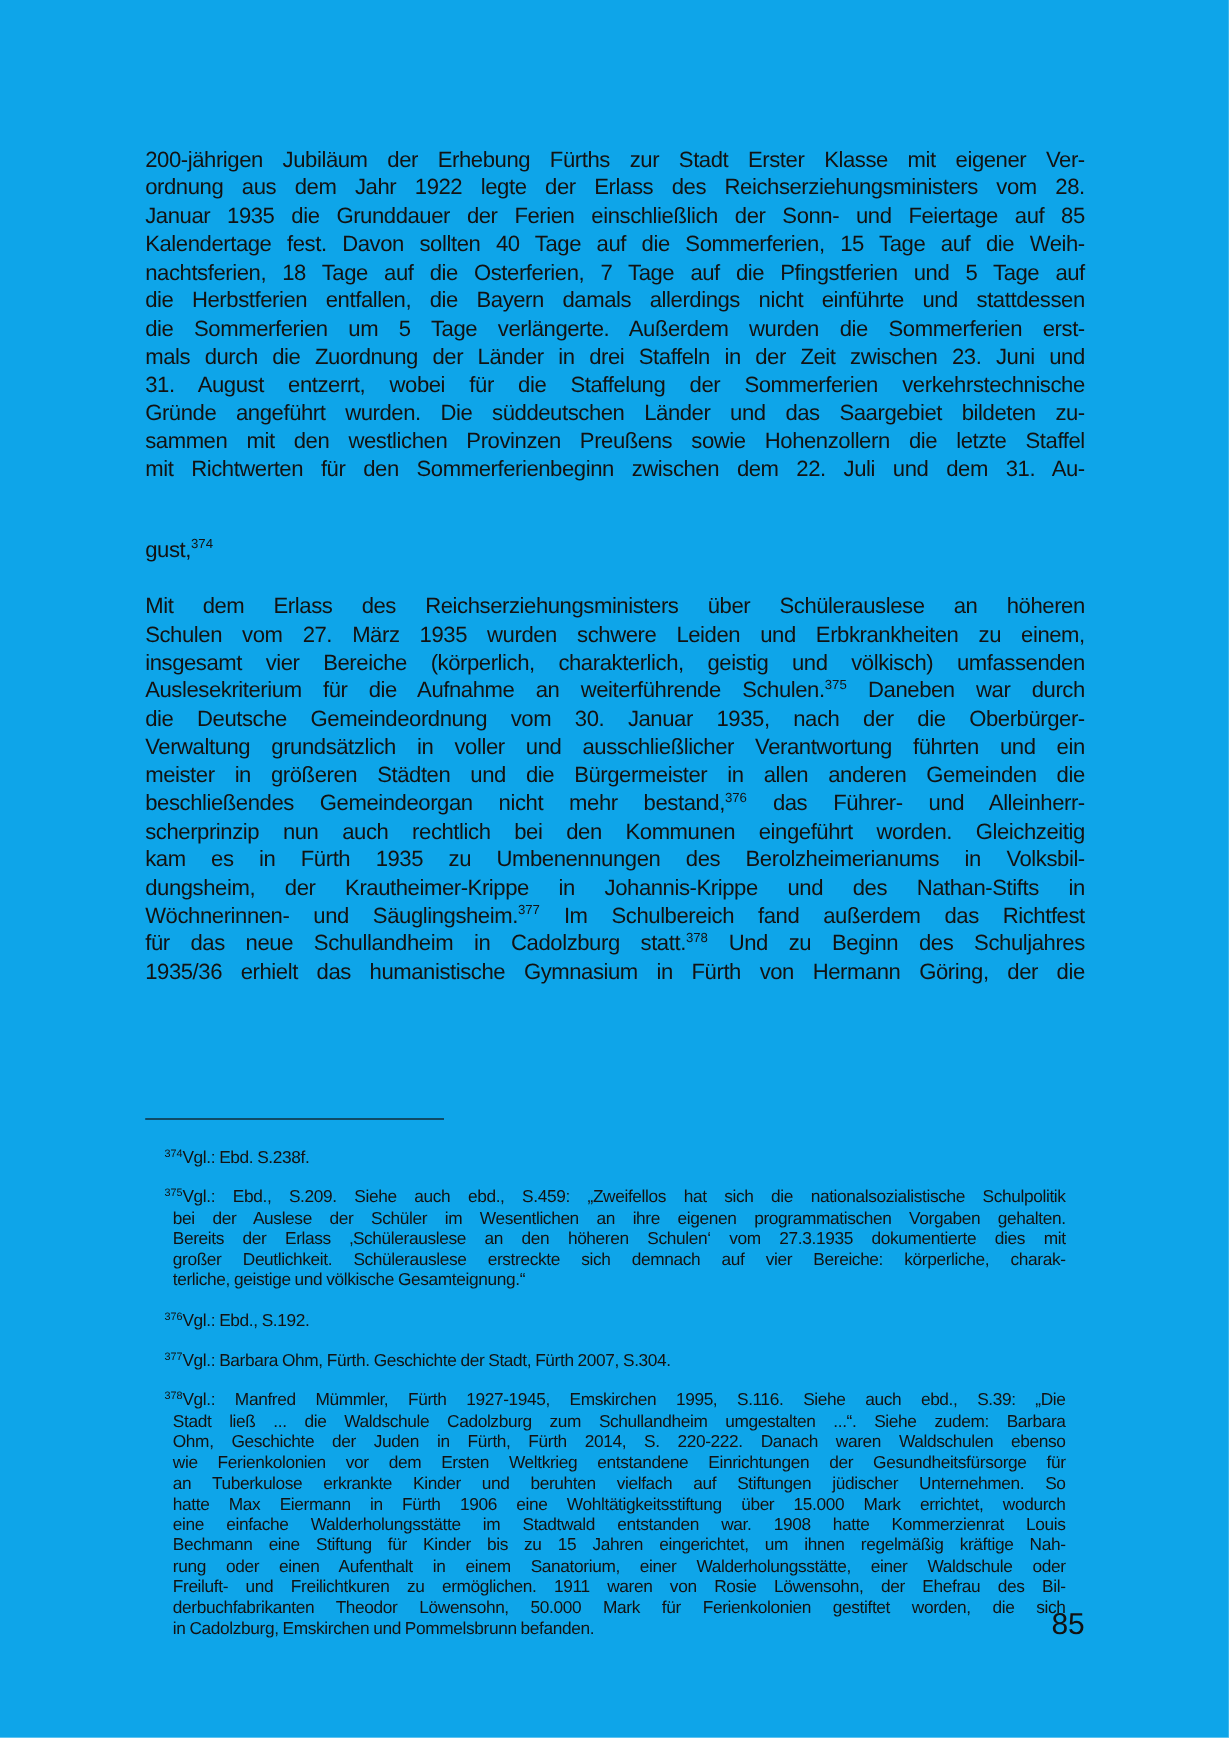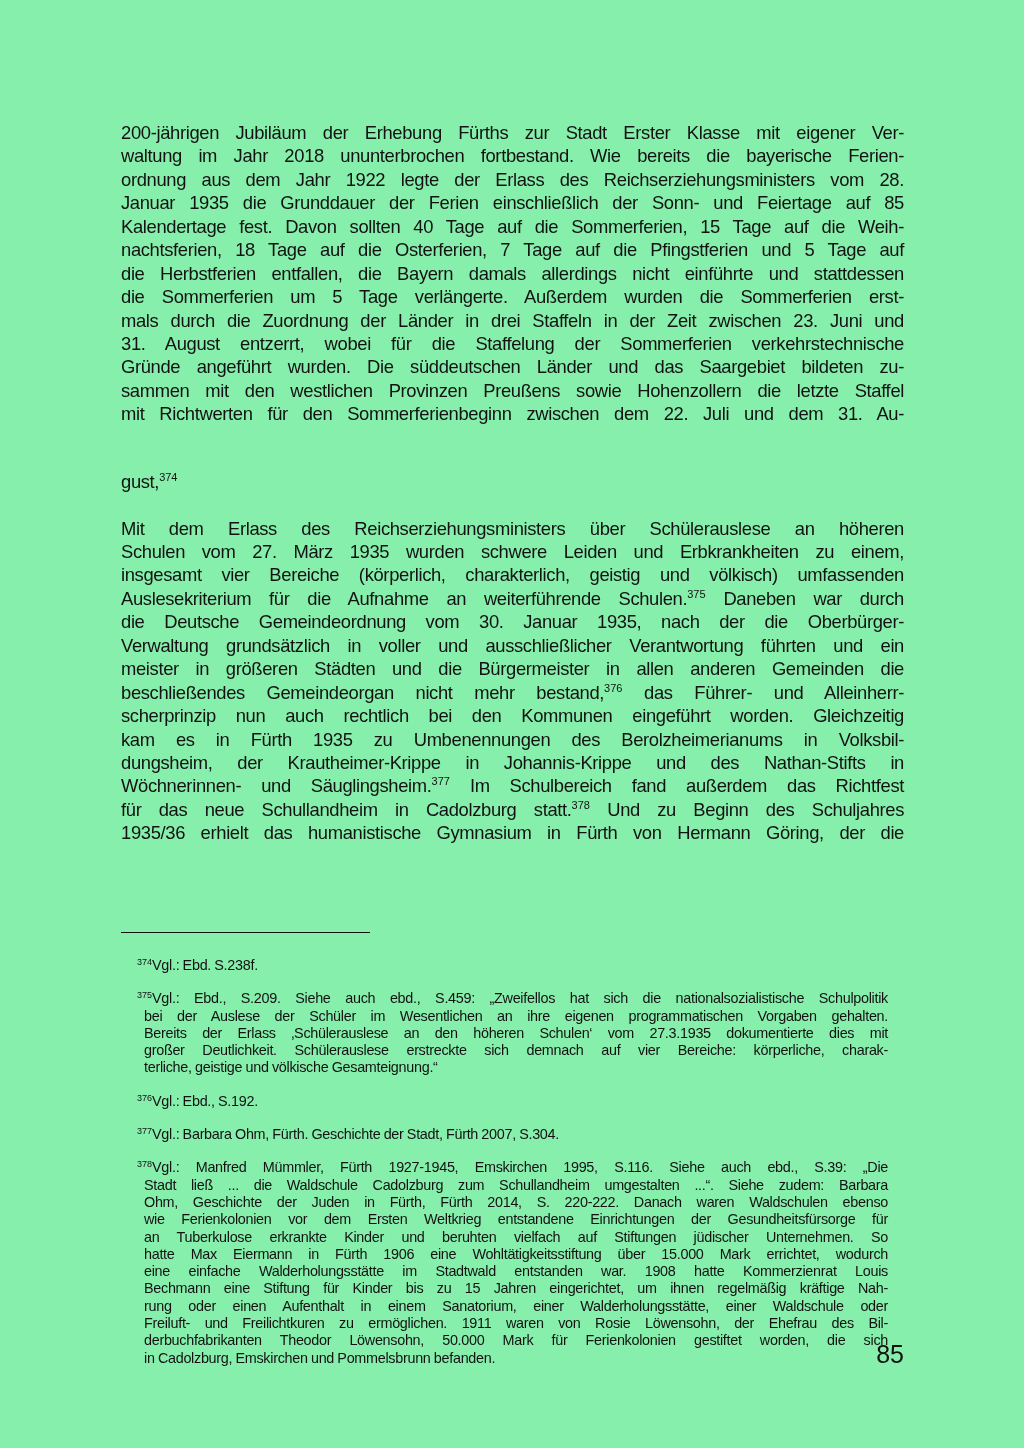--- a/index.html
+++ b/index.html
@@ -1,17 +1,17 @@
 <!DOCTYPE html>
 <html><head>
 <meta charset="utf-8">
 <style>
   html, body { margin: 0; padding: 0; background: #ffffff; }
   body { width: 1024px; height: 1448px; position: relative; overflow: hidden; }
-  .page { position: absolute; left: 0; top: 0; width: 1024px; height: 1448px; background: #86efac; color: #111111; }
+  .page { position: absolute; left: 0; top: 0; width: 1024px; height: 1448px; background: #0ea5e9; color: #111111; }
   .body-text {
     position: absolute; left: 121px; top: 121px; width: 783px;
     font-family: "Liberation Sans", sans-serif;
     font-size: 18.4px; line-height: 23.45px;
     text-align: justify; letter-spacing: -0.35px; word-spacing: -0.5px;
     color: #121212;
   }
   .para { margin: 0; }
   .para + .para { margin-top: 23.45px; }
   .line { display: block; text-align: justify; text-align-last: justify; white-space: nowrap; height: 23.45px; }
@@ -35,21 +35,20 @@
     font-family: "Liberation Sans", sans-serif; font-size: 25px; color: #121212;
   }
 </style>
 </head>
 <body>
 
 <div class="page">
   <div class="body-text" id="body-text">
       <div class="para">
         <span class="line"><span>200-jährigen Jubiläum der Erhebung Fürths zur Stadt Erster Klasse mit eigener Ver-</span></span>
-        <span class="line"><span>waltung im Jahr 2018 ununterbrochen fortbestand. Wie bereits die bayerische Ferien-</span></span>
         <span class="line"><span>ordnung aus dem Jahr 1922 legte der Erlass des Reichserziehungsministers vom 28.</span></span>
         <span class="line"><span>Januar 1935 die Grunddauer der Ferien einschließlich der Sonn- und Feiertage auf 85</span></span>
         <span class="line"><span>Kalendertage fest. Davon sollten 40 Tage auf die Sommerferien, 15 Tage auf die Weih-</span></span>
         <span class="line"><span>nachtsferien, 18 Tage auf die Osterferien, 7 Tage auf die Pfingstferien und 5 Tage auf</span></span>
         <span class="line"><span>die Herbstferien entfallen, die Bayern damals allerdings nicht einführte und stattdessen</span></span>
         <span class="line"><span>die Sommerferien um 5 Tage verlängerte. Außerdem wurden die Sommerferien erst-</span></span>
         <span class="line"><span>mals durch die Zuordnung der Länder in drei Staffeln in der Zeit zwischen 23. Juni und</span></span>
         <span class="line"><span>31. August entzerrt, wobei für die Staffelung der Sommerferien verkehrstechnische</span></span>
         <span class="line"><span>Gründe angeführt wurden. Die süddeutschen Länder und das Saargebiet bildeten zu-</span></span>
         <span class="line"><span>sammen mit den westlichen Provinzen Preußens sowie Hohenzollern die letzte Staffel</span></span>

